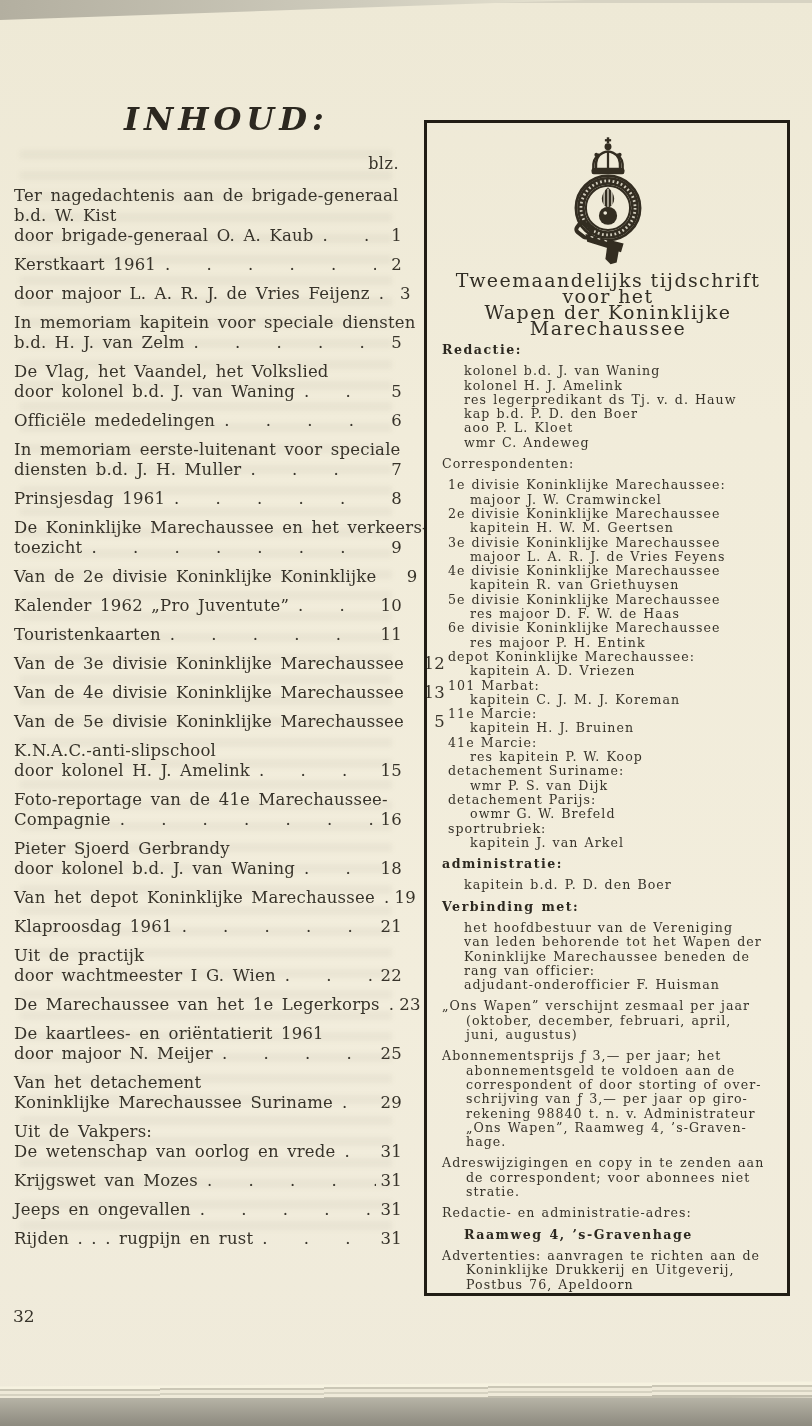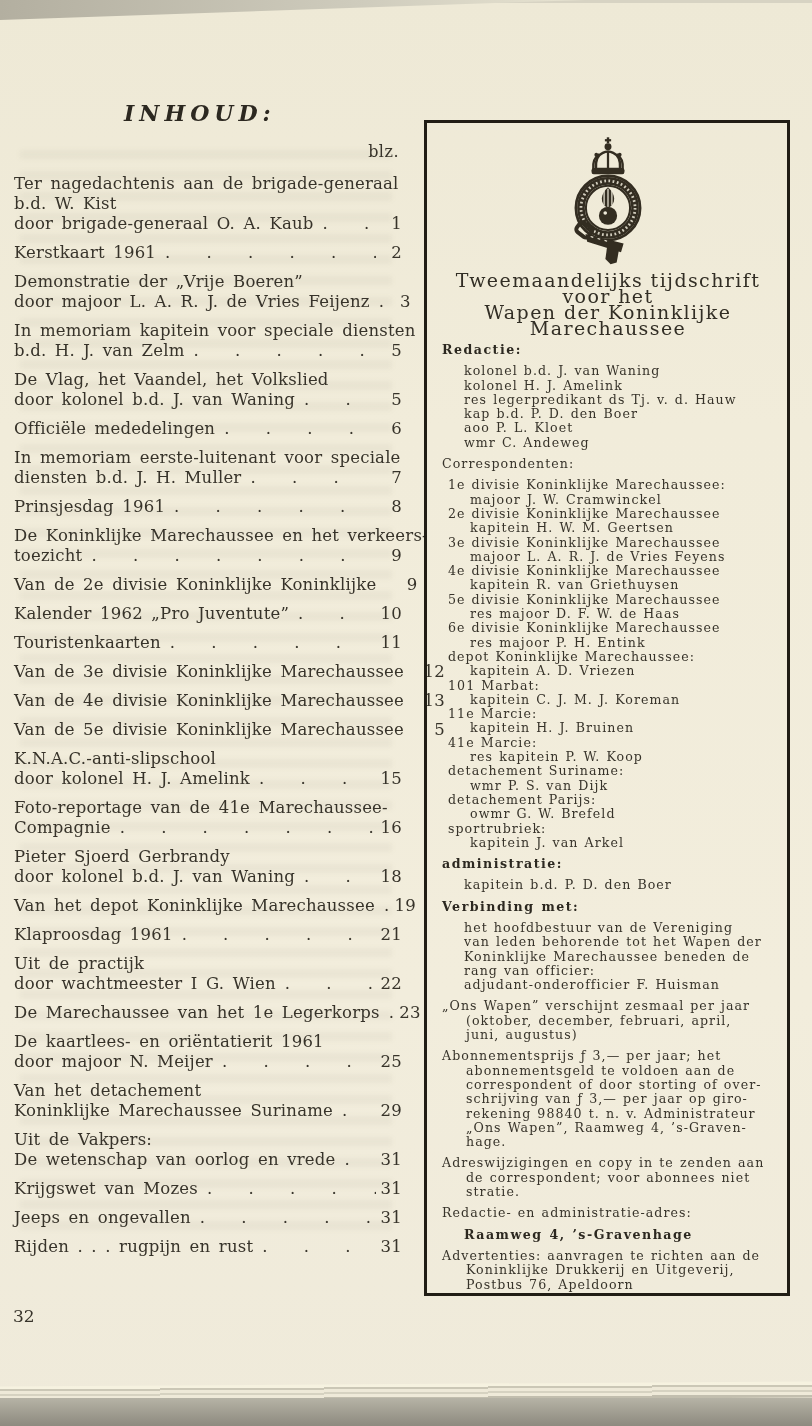--- a/index.html
+++ b/index.html
@@ -31,21 +31,21 @@
   }
   .ghost{
     position:absolute;left:20px;top:150px;width:372px;height:1080px;
     background:repeating-linear-gradient(180deg, rgba(110,105,78,0.05) 0 9px, rgba(0,0,0,0) 9px 21px);
     filter:blur(2px);pointer-events:none;
   }
 
   
   .toc{position:absolute;left:14px;top:100px;width:388px;color:#37332a;}
   .toc-title{
-    font-style:italic;font-weight:700;font-size:22px;letter-spacing:5px;
+    font-style:italic;font-weight:700;font-size:32px;letter-spacing:5px;
     margin:0 0 0 110px;color:#2c2820;
   }
   .blz{text-align:right;font-size:16px;margin:16px 3px 13px 0;letter-spacing:.5px;}
   .toc-entry{margin-bottom:9px;font-size:16.5px;line-height:20px;word-spacing:3px;letter-spacing:.2px;}
   .toc-line{white-space:nowrap;}
   .toc-row{display:flex;align-items:center;}
   .toc-text{white-space:nowrap;}
   .dots{flex:1 1 auto;overflow:hidden;white-space:nowrap;letter-spacing:14px;margin-left:9px;min-width:6px;}
   .pg{text-align:right;min-width:22px;margin-left:4px;}
   .footer-num{position:absolute;left:13px;top:1306px;font-size:17px;color:#37332a;}
@@ -92,21 +92,20 @@
         </div>
       </div>
       <div class="toc-entry">
         <div class="toc-row">
           <span class="toc-text">Kerstkaart 1961</span>
           <span class="dots">. . . . . . . . . .</span>
           <span class="pg">2</span>
         </div>
       </div>
       <div class="toc-entry">
-        <div class="toc-line">Demonstratie der „Vrije Boeren”</div>
         <div class="toc-row">
           <span class="toc-text">door majoor L. A. R. J. de Vries Feijenz</span>
           <span class="dots">.</span>
           <span class="pg">3</span>
         </div>
       </div>
       <div class="toc-entry">
         <div class="toc-line">In memoriam kapitein voor speciale diensten</div>
         <div class="toc-row">
           <span class="toc-text">b.d. H. J. van Zelm</span>

